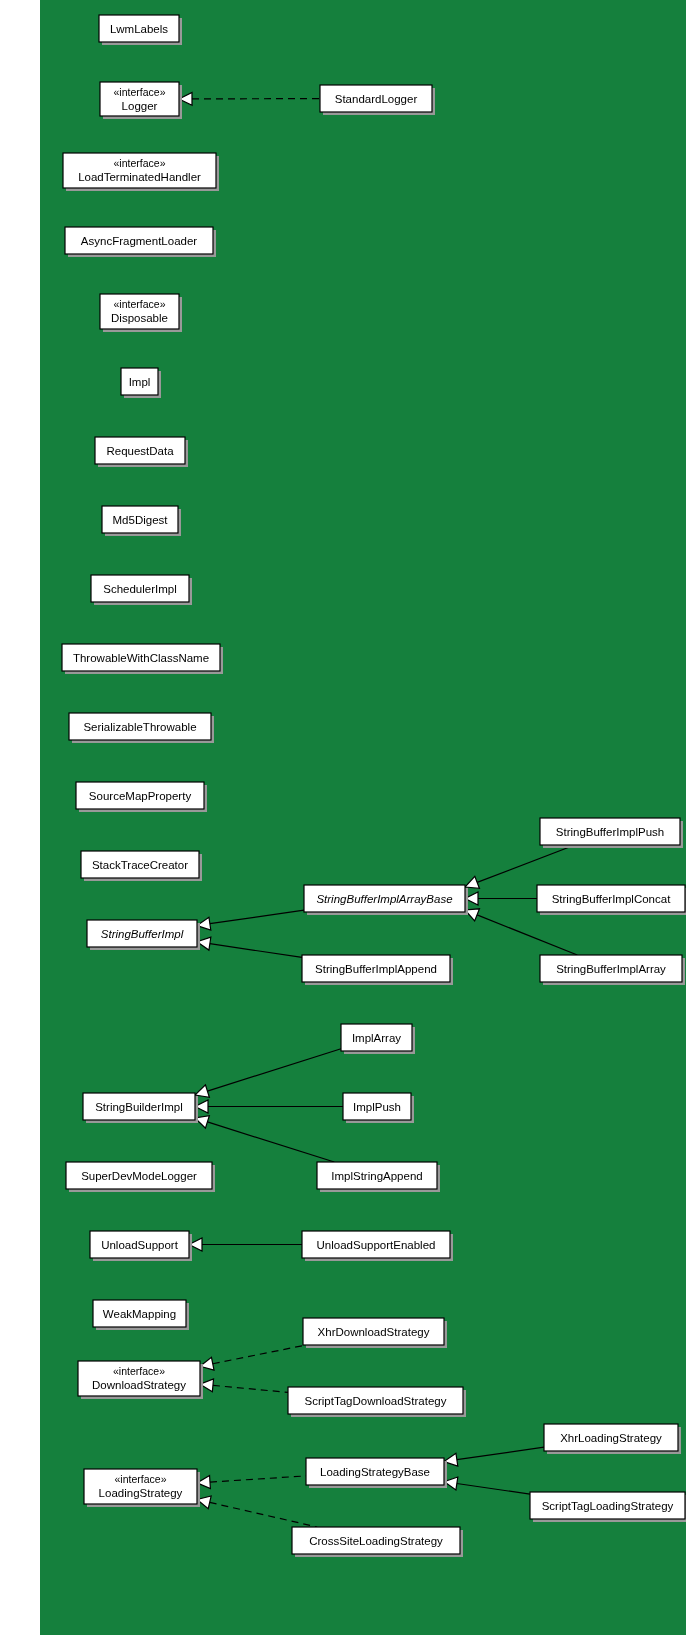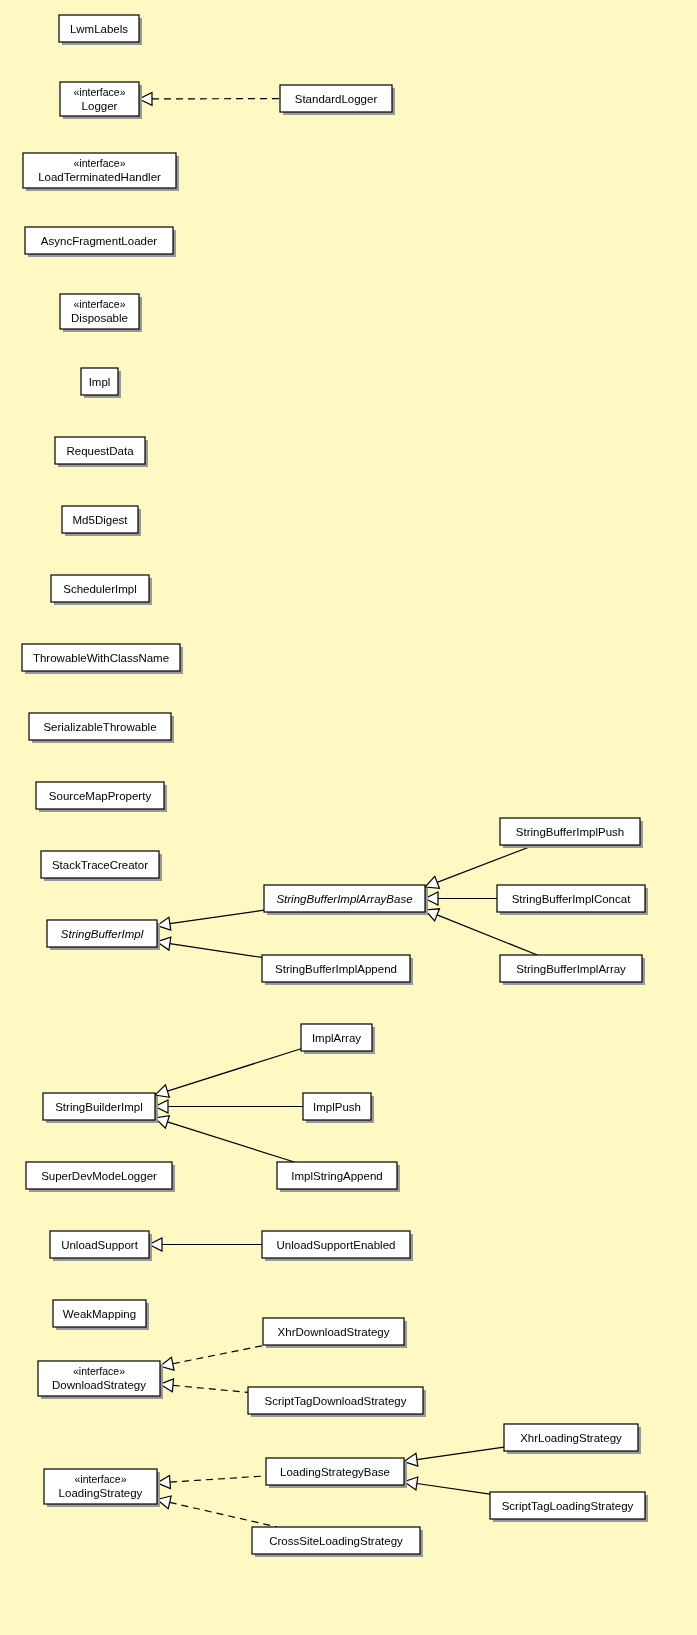--- a/index.html
+++ b/index.html
@@ -5,24 +5,25 @@
   html, body {
     margin: 0;
     padding: 0;
     background: #ffffff;
   }
   body {
     font-family: "Liberation Sans", sans-serif;
   }
   #diagram-root {
     position: relative;
-    width: 697px;
+    width: 646px;
     height: 1635px;
-    background: #fef9c3;
+    background: #15803d;
     overflow: hidden;
+    margin-left: 40px;
   }
   svg.uml-canvas {
     position: absolute;
     top: 0;
     left: 0;
     width: 697px;
     height: 1635px;
     display: block;
   }
   .uml-box rect {

